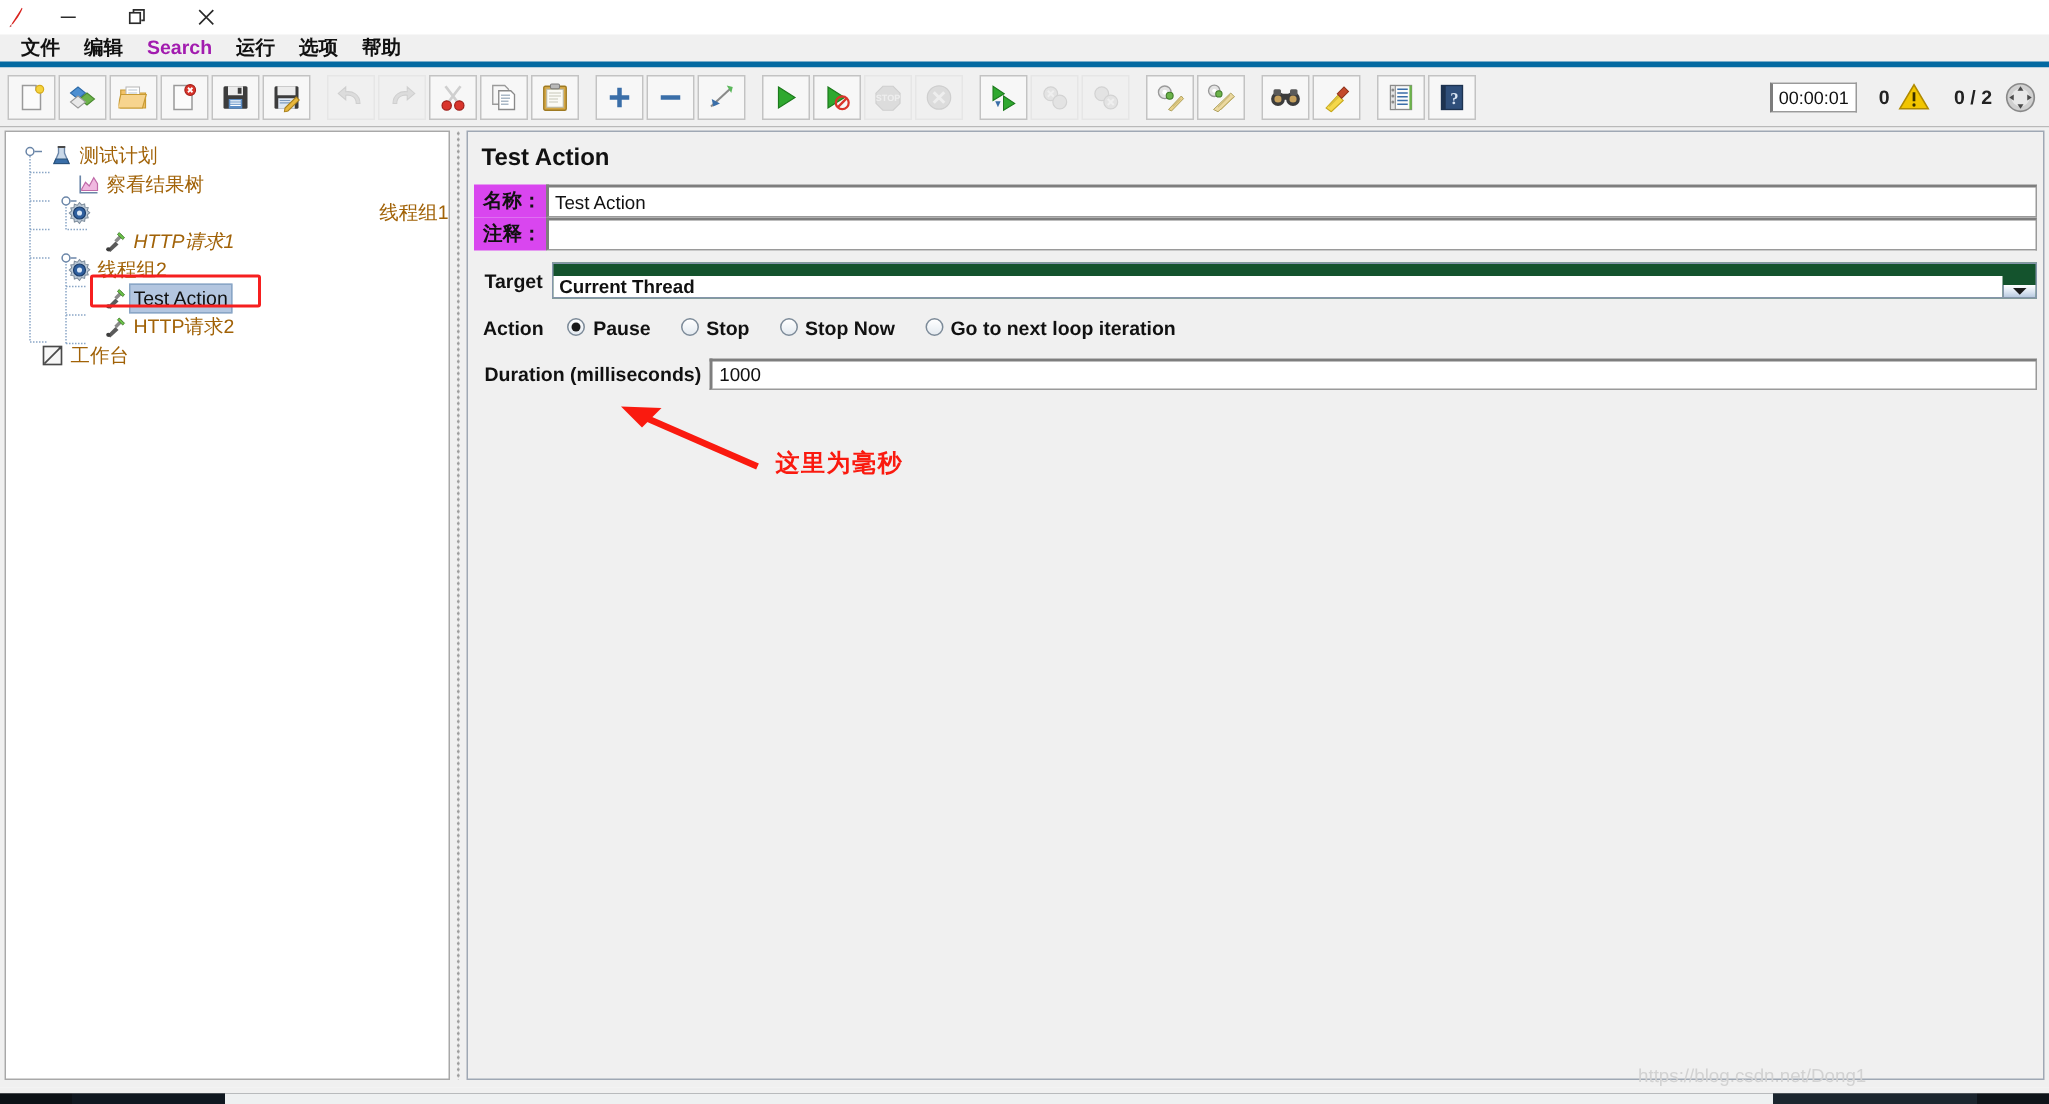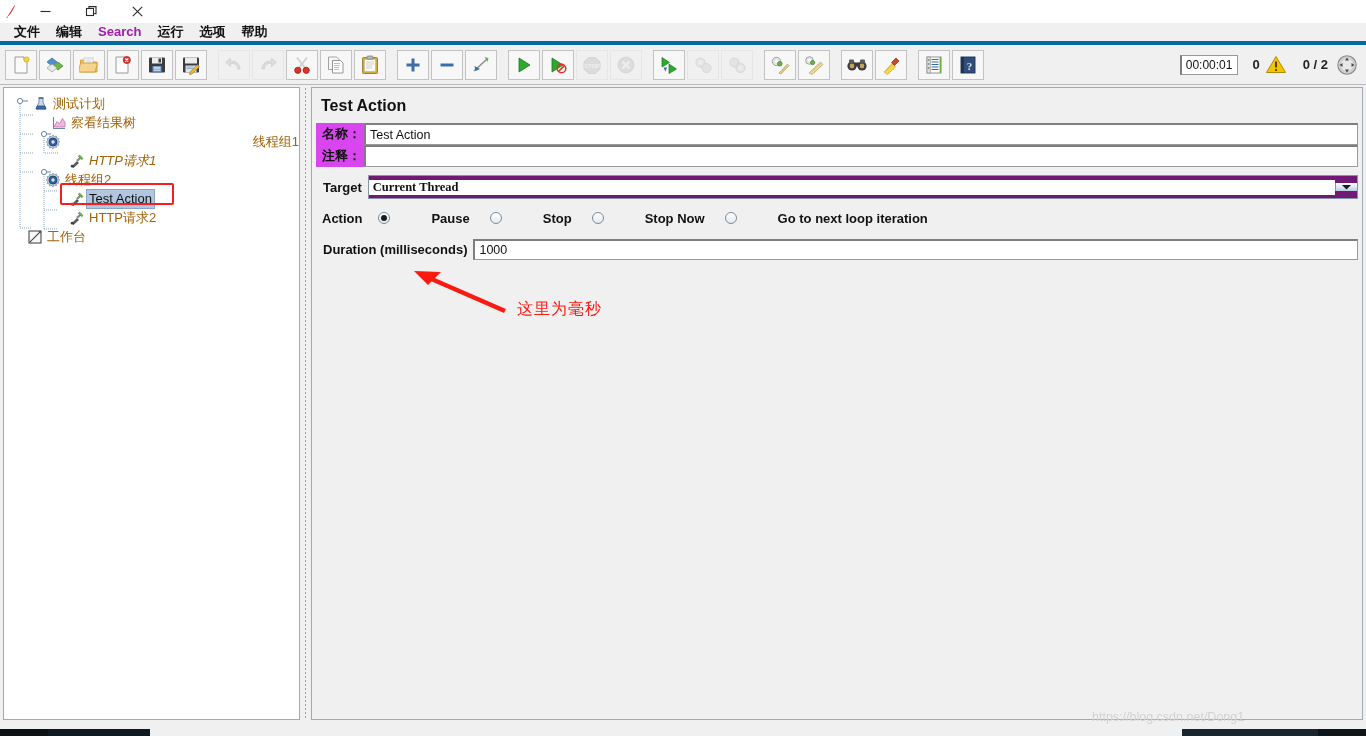--- a/index.html
+++ b/index.html
@@ -223,24 +223,23 @@
     height: 24px;
   }
   .lbl-lat {
     font-size: 13px; font-weight: bold; color: #111;
     display: flex; align-items: center;
     padding: 0 6px 0 7px;
     flex: 0 0 auto;
   }
   .combo {
     flex: 1 1 auto;
-    display: flex; align-items: center;
+    display: flex; align-items: flex-end;
     border: 1px solid #8495aa;
-    background: #701a75;
-    font-family: Liberation Serif, serif;
+    background: #14532d;
   }
   .combo .cval {
     flex: 1 1 auto;
     font-size: 12.5px; font-weight: bold; color: #111;
     display: flex; align-items: center;
     padding-left: 4px;
     background: #ffffff;
   }
   .combo .carrow {
     width: 22px;
@@ -249,21 +248,21 @@
     background: linear-gradient(to bottom, #ffffff 0%, #dce6f2 55%, #b9cbe0 100%);
     display: flex; align-items: center; justify-content: center;
   }
 
   .row-action {
     display: flex; align-items: center;
     margin: 9px 4px 0 3px;
     height: 20px;
   }
   .radio-grp { display: flex; align-items: center; margin-left: 10px; }
-  .radio { display: flex; align-items: center; margin-right: 20px; gap: 36px; }
+  .radio { display: flex; align-items: center; margin-right: 20px; }
   .rdot {
     width: 12px; height: 12px;
     border-radius: 50%;
     border: 1px solid #7d8b99;
     background: linear-gradient(to bottom, #ffffff, #e4eaf0);
     display: flex; align-items: center; justify-content: center;
     flex: 0 0 auto;
   }
   .rdot.on::after {
     content: "";
@@ -284,20 +283,21 @@
 
   
   .anno-svg { position: absolute; left: 0; top: 0; pointer-events: none; }
   .anno-text {
     position: absolute;
     left: 517px; top: 299px;
     font-size: 16px;
     color: #fa1a0f;
     white-space: nowrap;
     letter-spacing: 1px;
+    font-weight: bold;
   }
 
   .watermark {
     position: absolute;
     left: 1092px; top: 710px;
     font-size: 12.5px;
     color: #d2d2d2;
     white-space: nowrap;
   }
 

